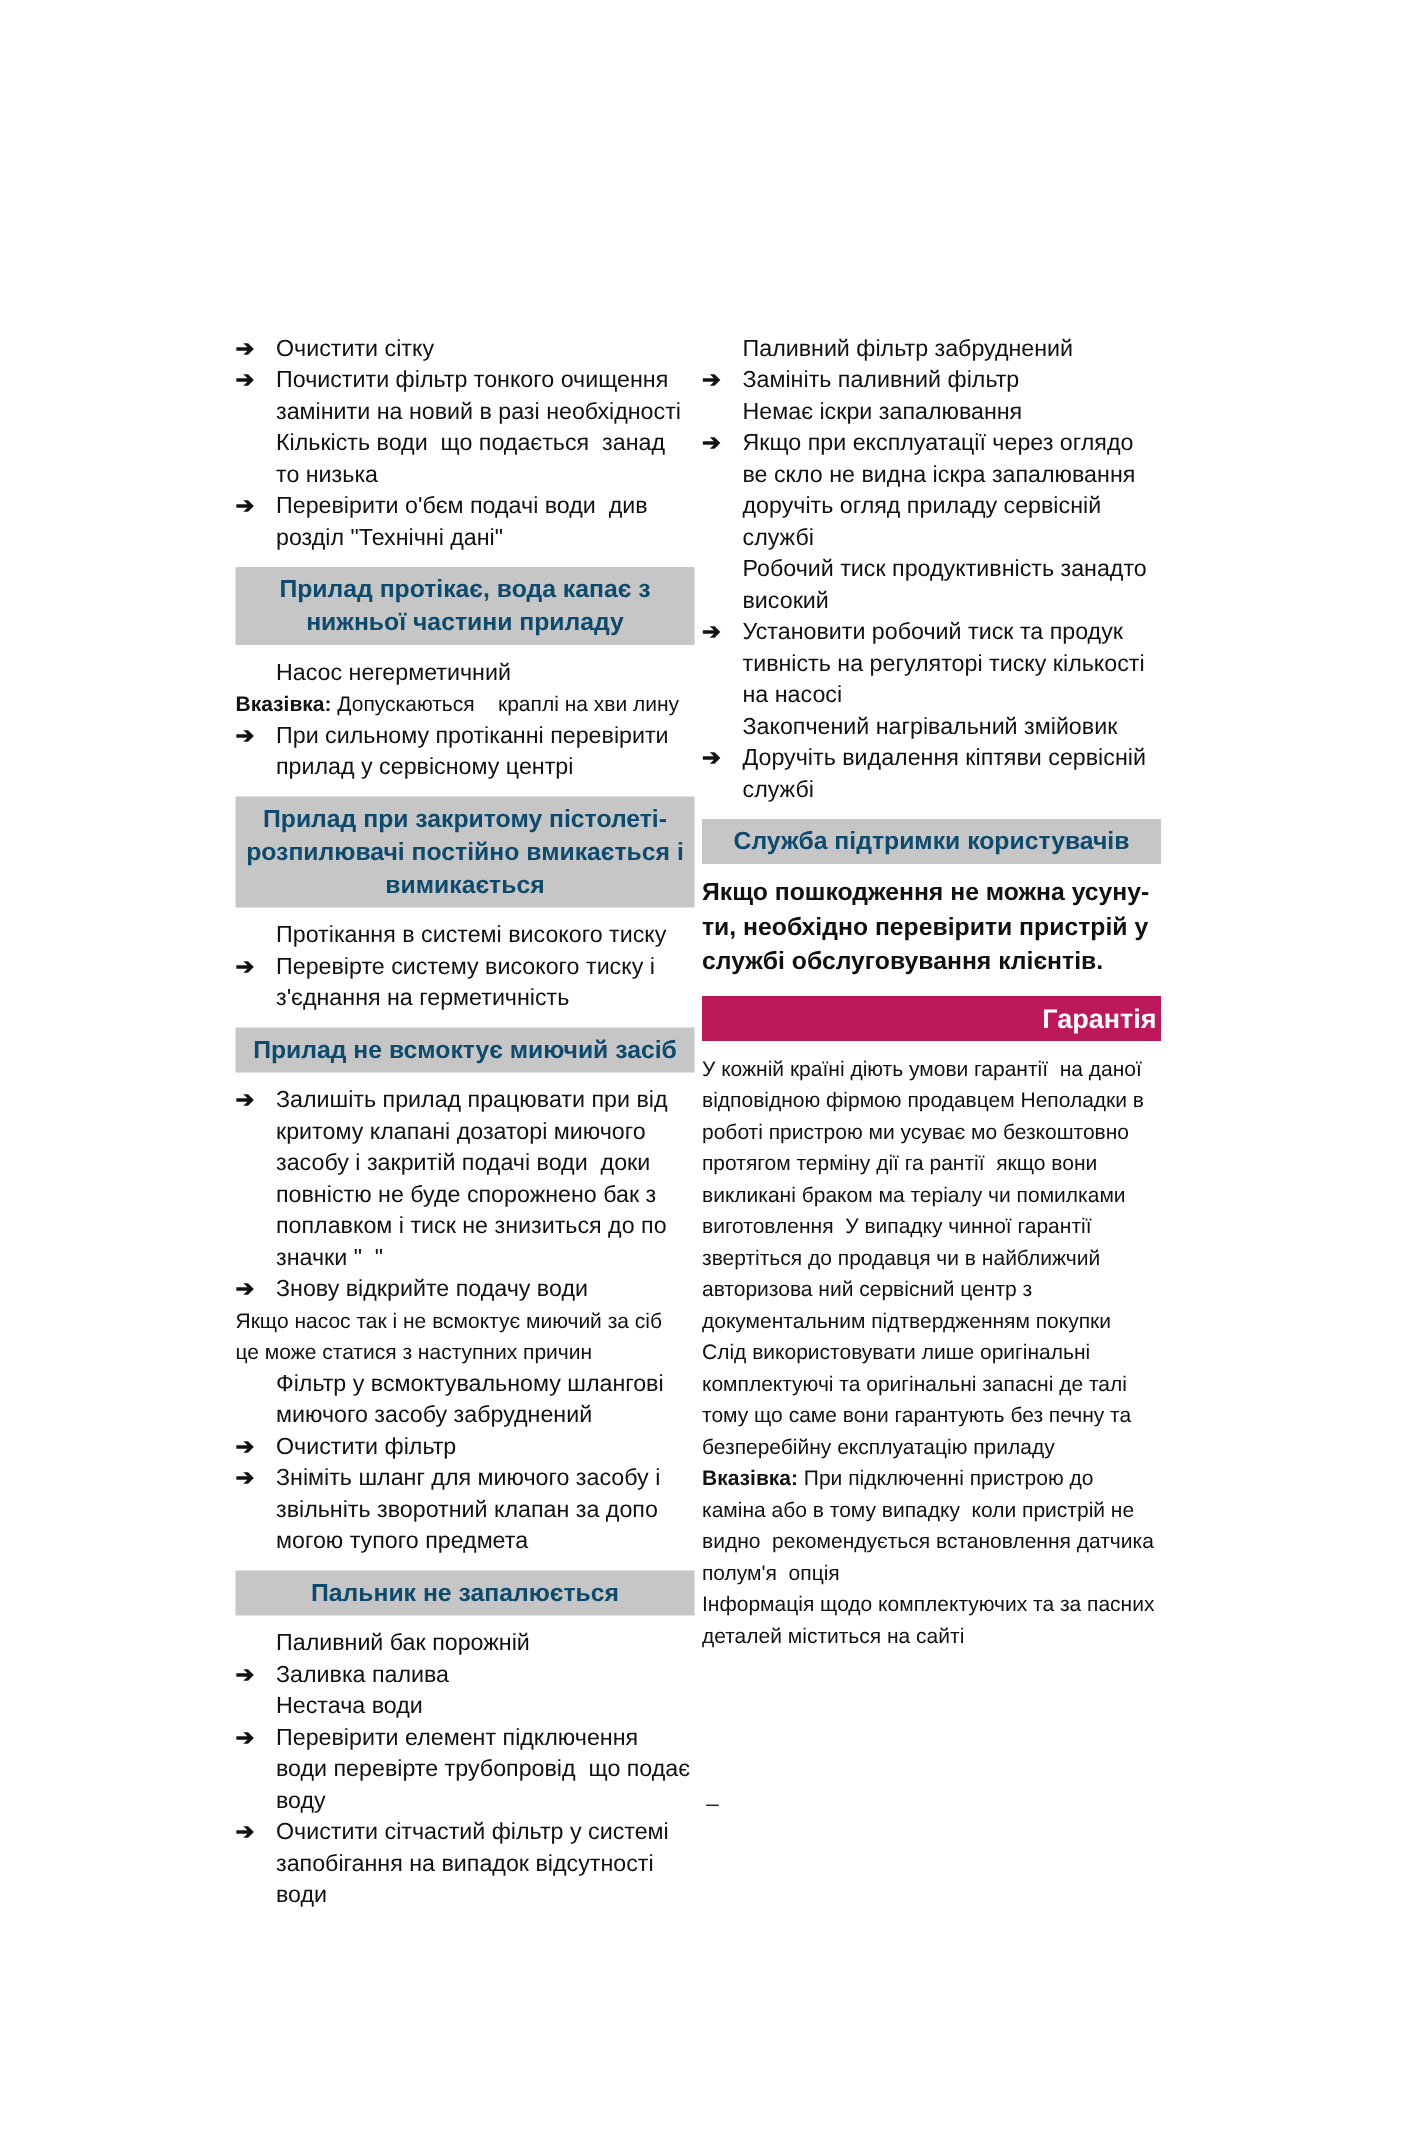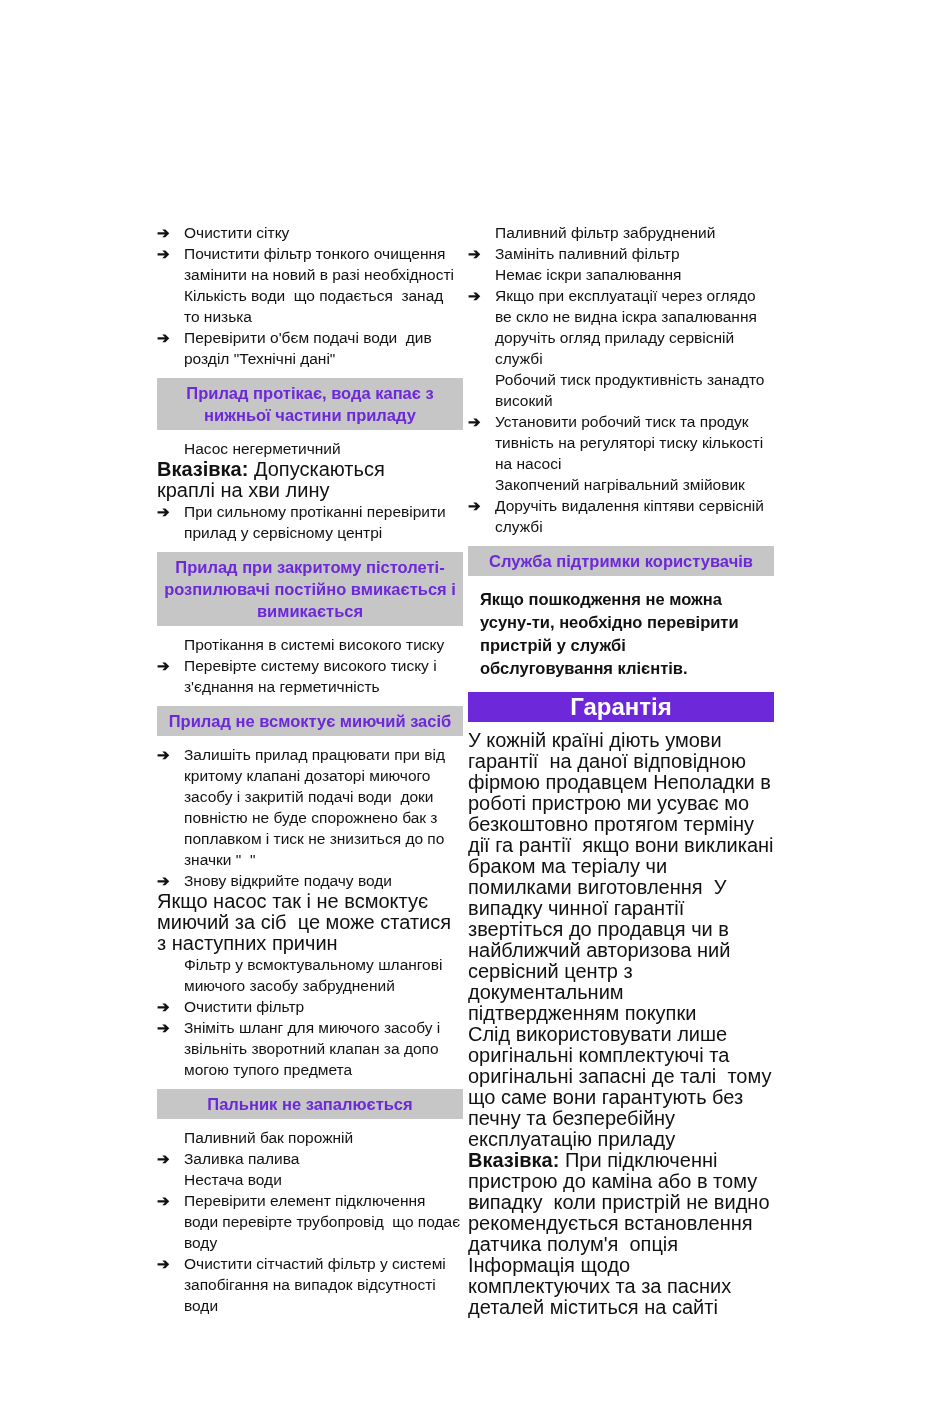--- a/index.html
+++ b/index.html
@@ -11,62 +11,62 @@
     font-family: "Liberation Sans", sans-serif;
     color: #111111;
     overflow: hidden;
   }
   .col { position: absolute; top: 222px; width: 306px; }
   .col-left  { left: 157px; }
   .col-right { left: 468px; }
 
   .sec-header {
     background: #c6c6c6;
-    color: #6d28d9;
+    color: #0c4a6e;
     font-weight: bold;
     font-size: 16.5px;
     line-height: 22px;
     text-align: center;
     padding: 4px 3px;
     margin: 9px 0 8px 0;
   }
   .sec-header-dark {
-    background: #6d28d9;
+    background: #be185d;
     color: #ffffff;
     font-weight: bold;
-    font-size: 24px;
+    font-size: 18px;
     line-height: 22px;
-    text-align: center;
+    text-align: right;
     padding: 4px 3px;
     margin: 11px 0 8px 0;
   }
   .list { margin: 0; }
   .li {
     position: relative;
     padding-left: 27px;
     font-size: 15.5px;
     line-height: 21px;
     white-space: pre-wrap;
   }
   .li .arrow {
     position: absolute;
     left: 0;
     top: 0;
     font-size: 15px;
     font-weight: bold;
   }
   .para {
     margin: 0;
-    font-size: 20px;
+    font-size: 14px;
     line-height: 21px;
     white-space: pre-wrap;
   }
   .para .lead { font-weight: bold; }
   .para-bold {
-    margin: 12px;
+    margin: 0;
     font-weight: bold;
     font-size: 16.5px;
     line-height: 23px;
     white-space: pre-wrap;
   }
   .footer-mark {
     position: absolute;
     top: 1194px;
     left: 0;
     width: 100%;

